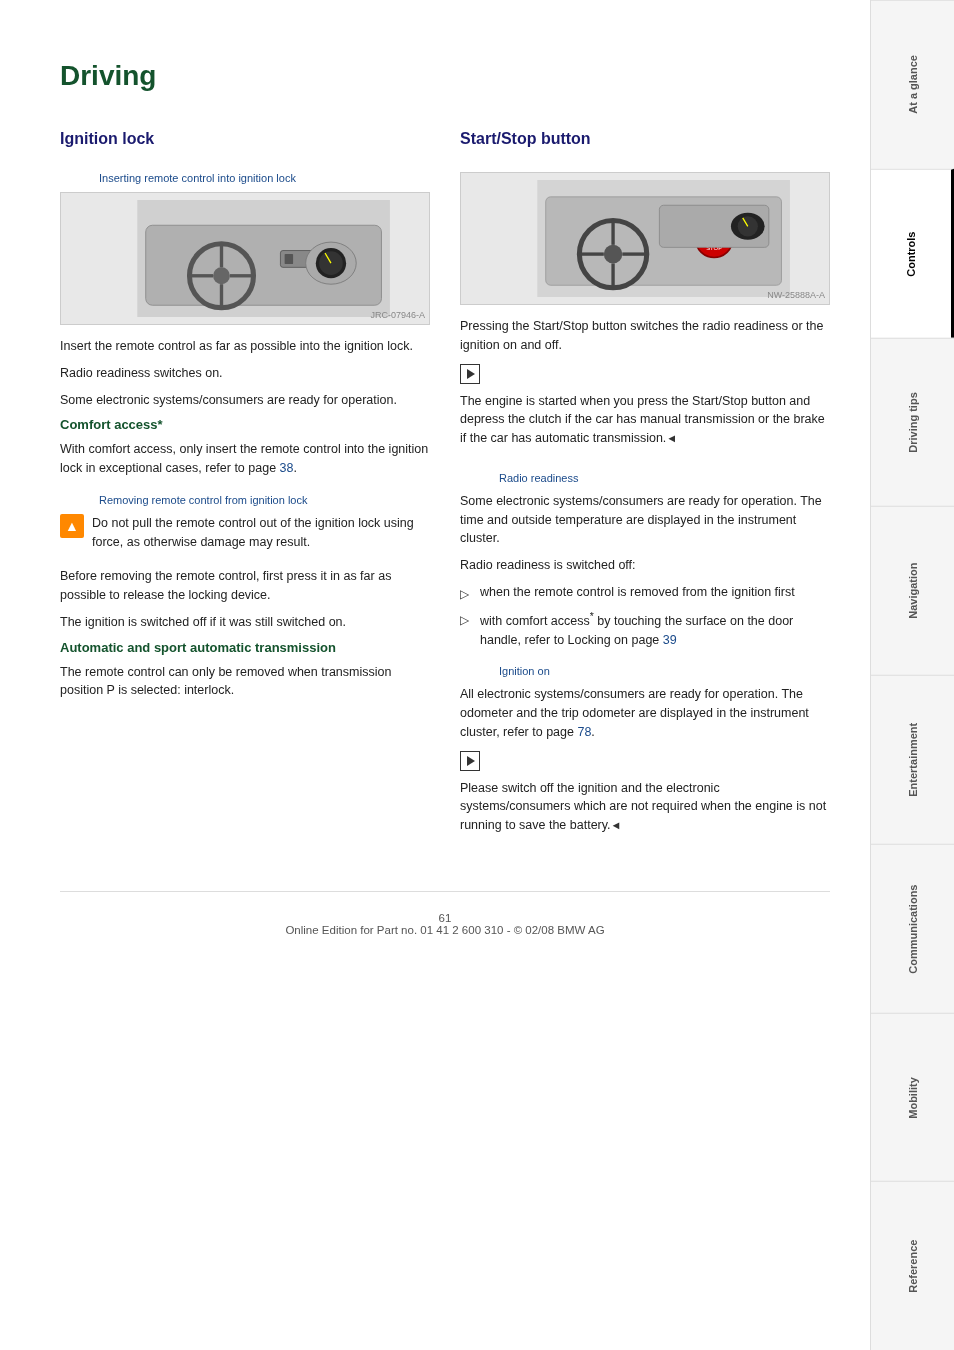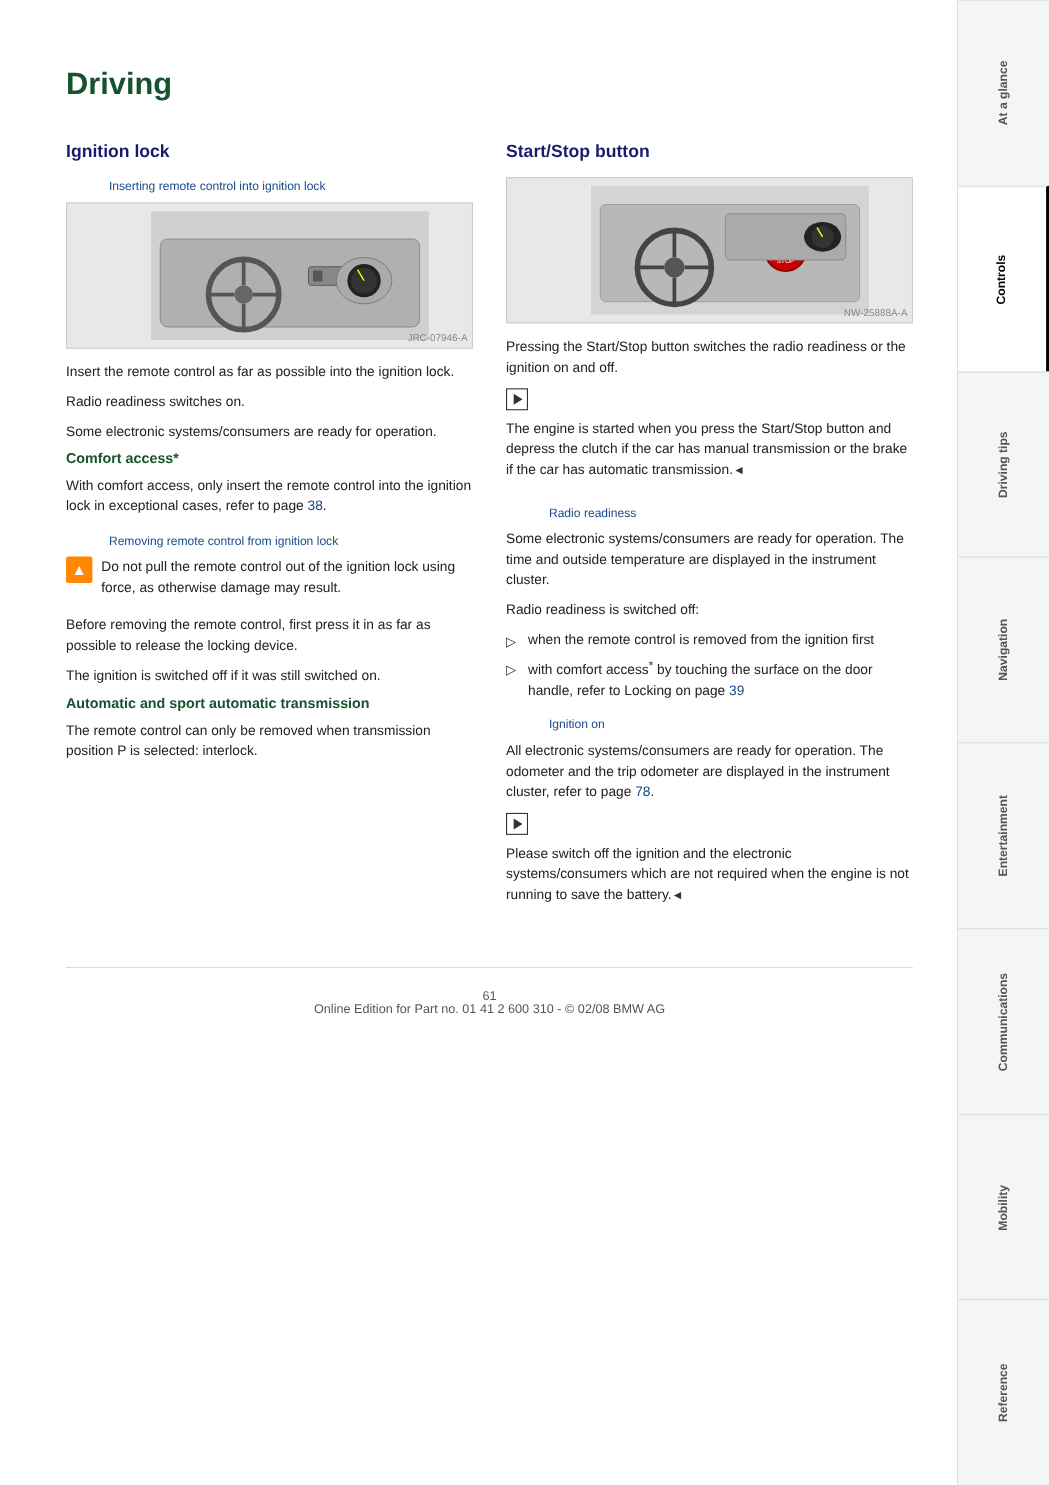--- a/index.html
+++ b/index.html
@@ -72,21 +72,21 @@
 
     .col-right {
       flex: 1;
     }
 
     
     .section-title {
       font-size: 16px;
       font-weight: bold;
       color: #1a1a6e;
-      margin-bottom: 13px;
+      margin-bottom: 24px;
       border-bottom: none;
     }
 
     .subsection-title {
       font-size: 11px;
       font-weight: normal;
       color: #1a4a8a;
       margin-bottom: 8px;
       margin-top: 16px;
       margin-left: 39px;

